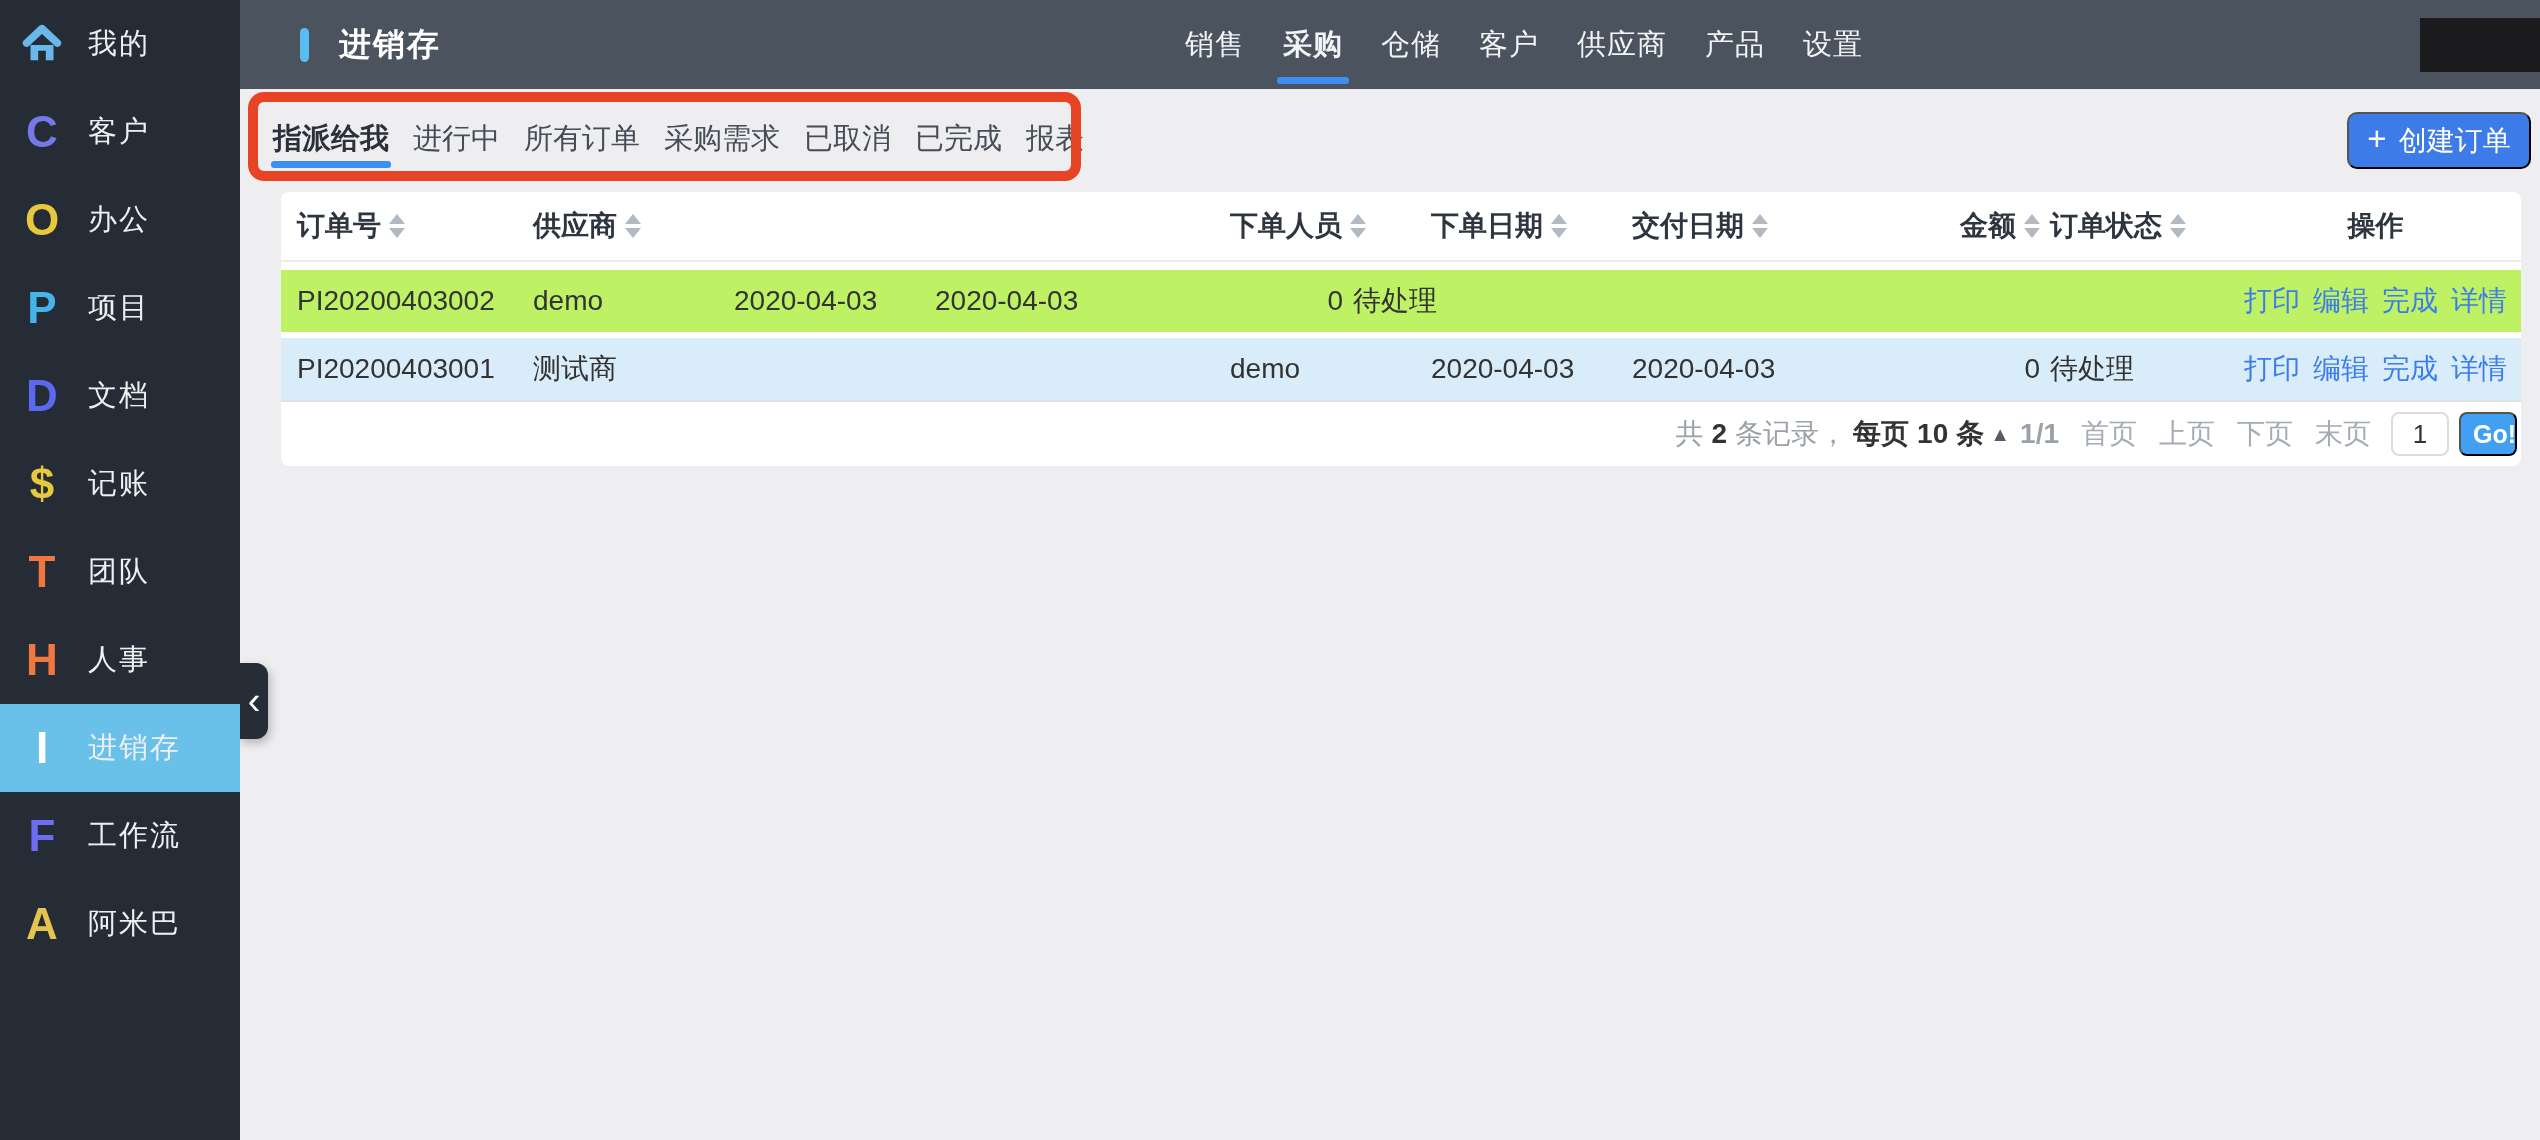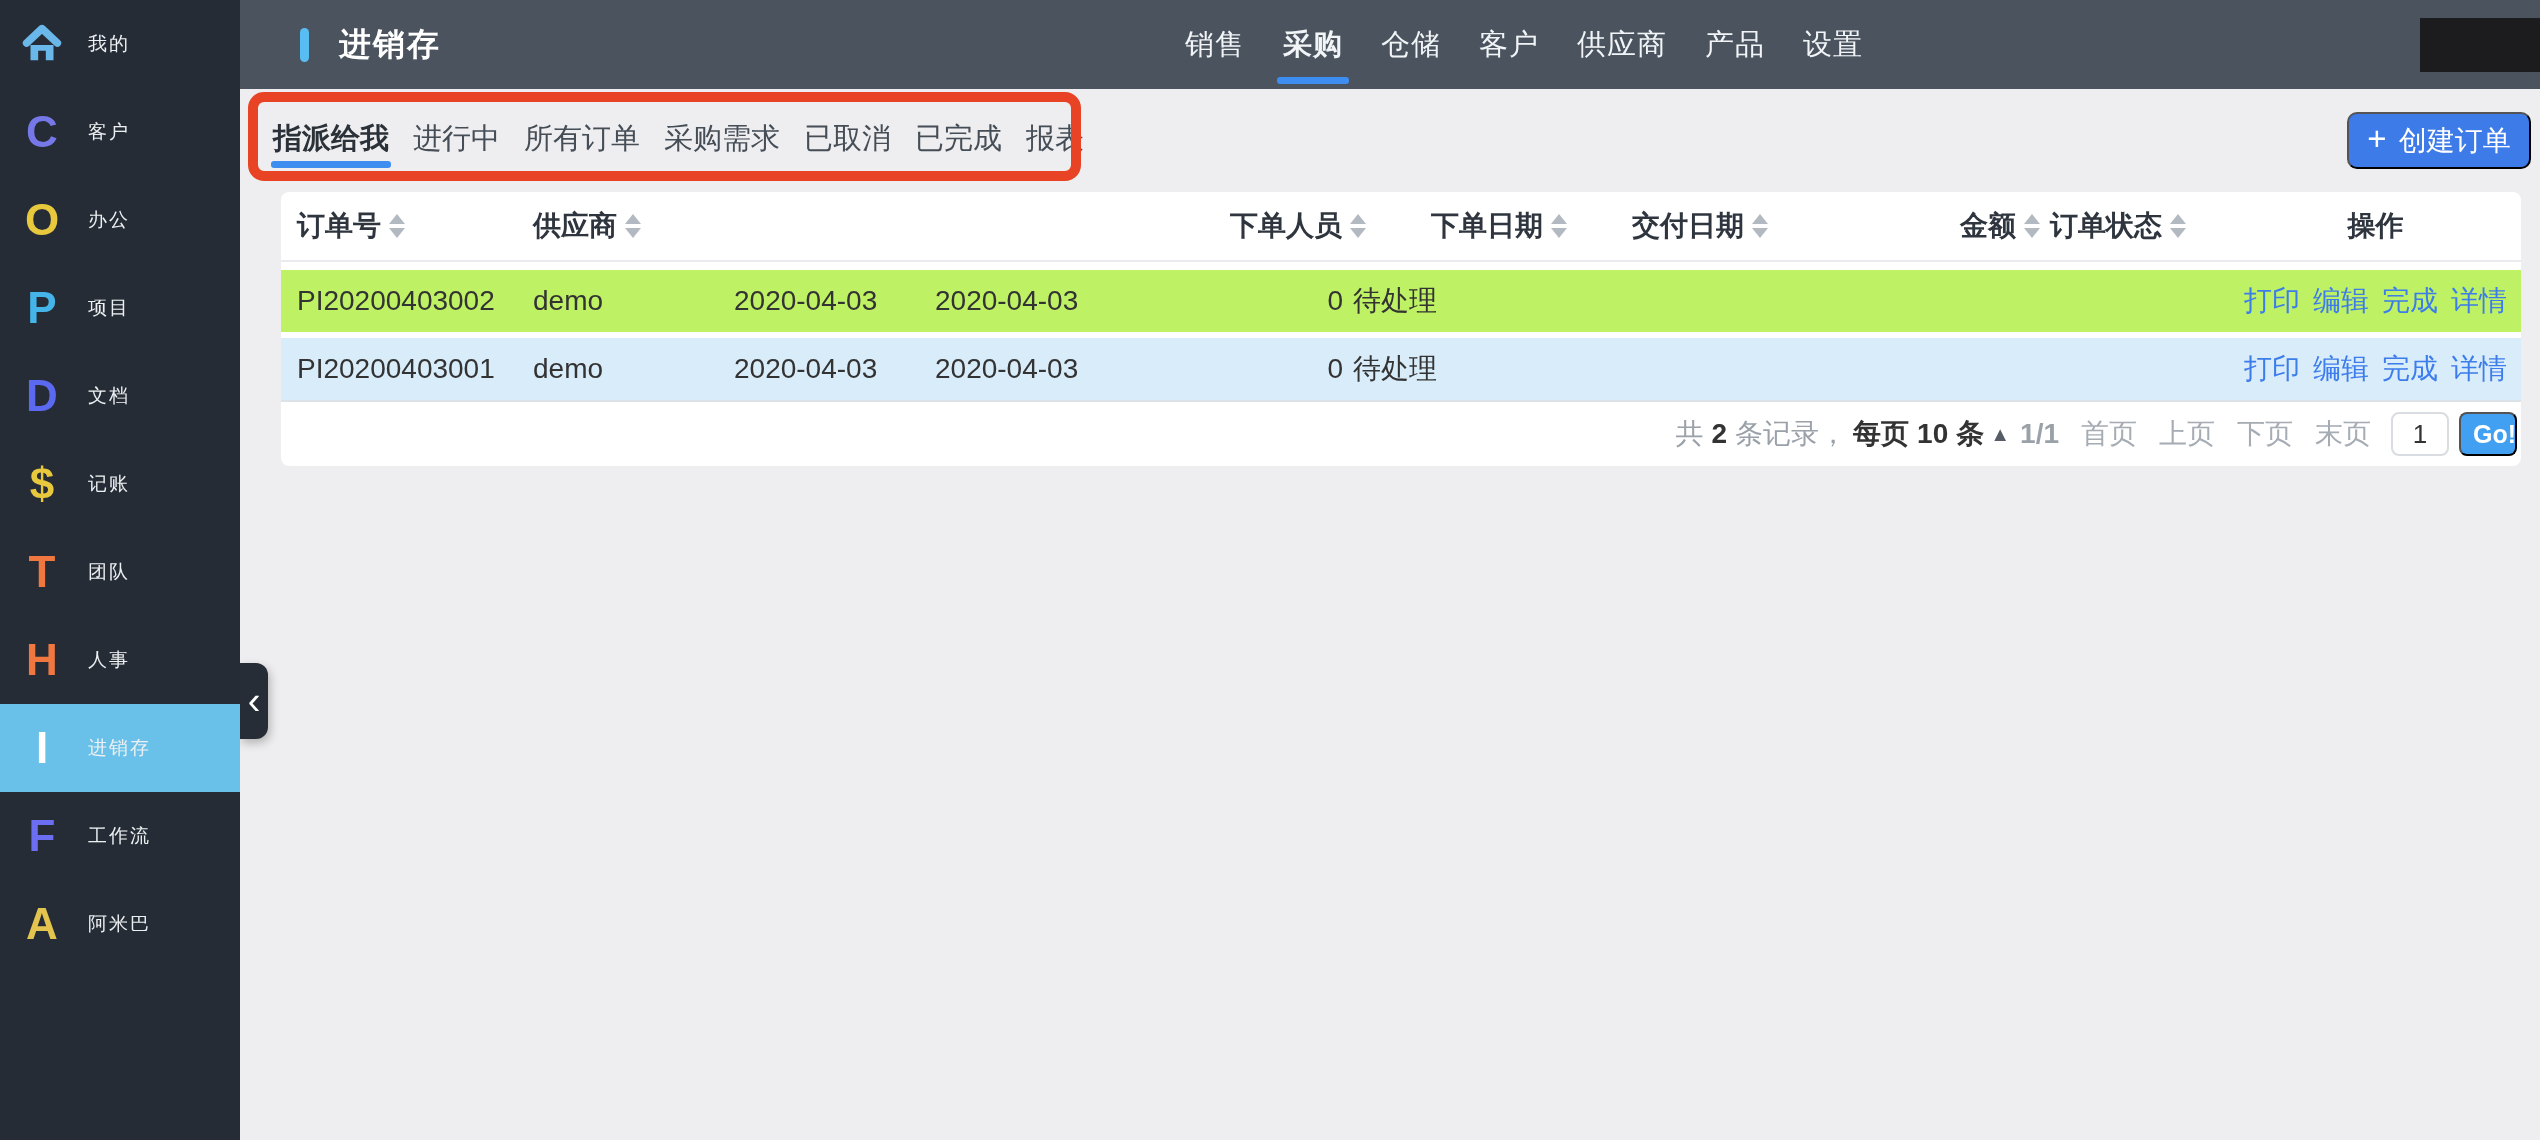--- a/index.html
+++ b/index.html
@@ -5,21 +5,21 @@
   * { margin:0; padding:0; box-sizing:border-box; }
   html,body { width:2540px; height:1140px; overflow:hidden; }
   body { position:relative; background:#eeeef0; font-family:"Liberation Sans","DejaVu Sans",sans-serif; }
 
   
   .sidebar { position:absolute; left:0; top:0; width:240px; height:1140px; background:#262c35; z-index:5; }
   .side-item { height:88px; display:flex; align-items:center; cursor:pointer; }
   .side-item.active { background:#69c0e8; }
   .icon-box { width:48px; margin-left:18px; display:flex; justify-content:center; align-items:center; }
   .glyph { font-size:44px; font-weight:700; line-height:1; }
-  .side-item .label { margin-left:22px; font-size:19px; color:#edf0f3; letter-spacing:2px; }
+  .side-item .label { margin-left:22px; font-size:29px; color:#edf0f3; letter-spacing:2px; }
   .home-svg { width:46px; height:46px; display:none; }
   .side-item.home .home-svg { display:block; }
   .collapse-tab { position:absolute; left:240px; top:663px; width:28px; height:76px; background:#272d37;
     border-radius:0 12px 12px 0; display:flex; align-items:center; justify-content:center;
     color:#fff; font-size:38px; line-height:1; box-shadow:2px 4px 10px rgba(0,0,0,.25); cursor:pointer; }
 
   
   .topbar { position:absolute; left:240px; top:0; width:2300px; height:89px; background:#4a535e; }
   .title-bar { position:absolute; left:60px; top:50%; transform:translateY(-50%); width:9px; height:34px; border-radius:5px; background:#58bdf2; }
   .title { position:absolute; left:99px; top:50%; transform:translateY(-50%); font-size:32px; font-weight:700; color:#ffffff; letter-spacing:2px; }
@@ -316,20 +316,23 @@
         <span class="link">打印</span>
           <span class="link">编辑</span>
           <span class="link">完成</span>
           <span class="link">详情</span>
         </div>
       </div>
       <div class="tr r1">
         <div class="td c1">
           <span>PI20200403001</span>
         </div>
+        <div class="td c2">
+          <span>测试商</span>
+        </div>
         <div class="td c3">
           <span>demo</span>
         </div>
         <div class="td c4">
           <span>2020-04-03</span>
         </div>
         <div class="td c5">
           <span>2020-04-03</span>
         </div>
         <div class="td c6">

